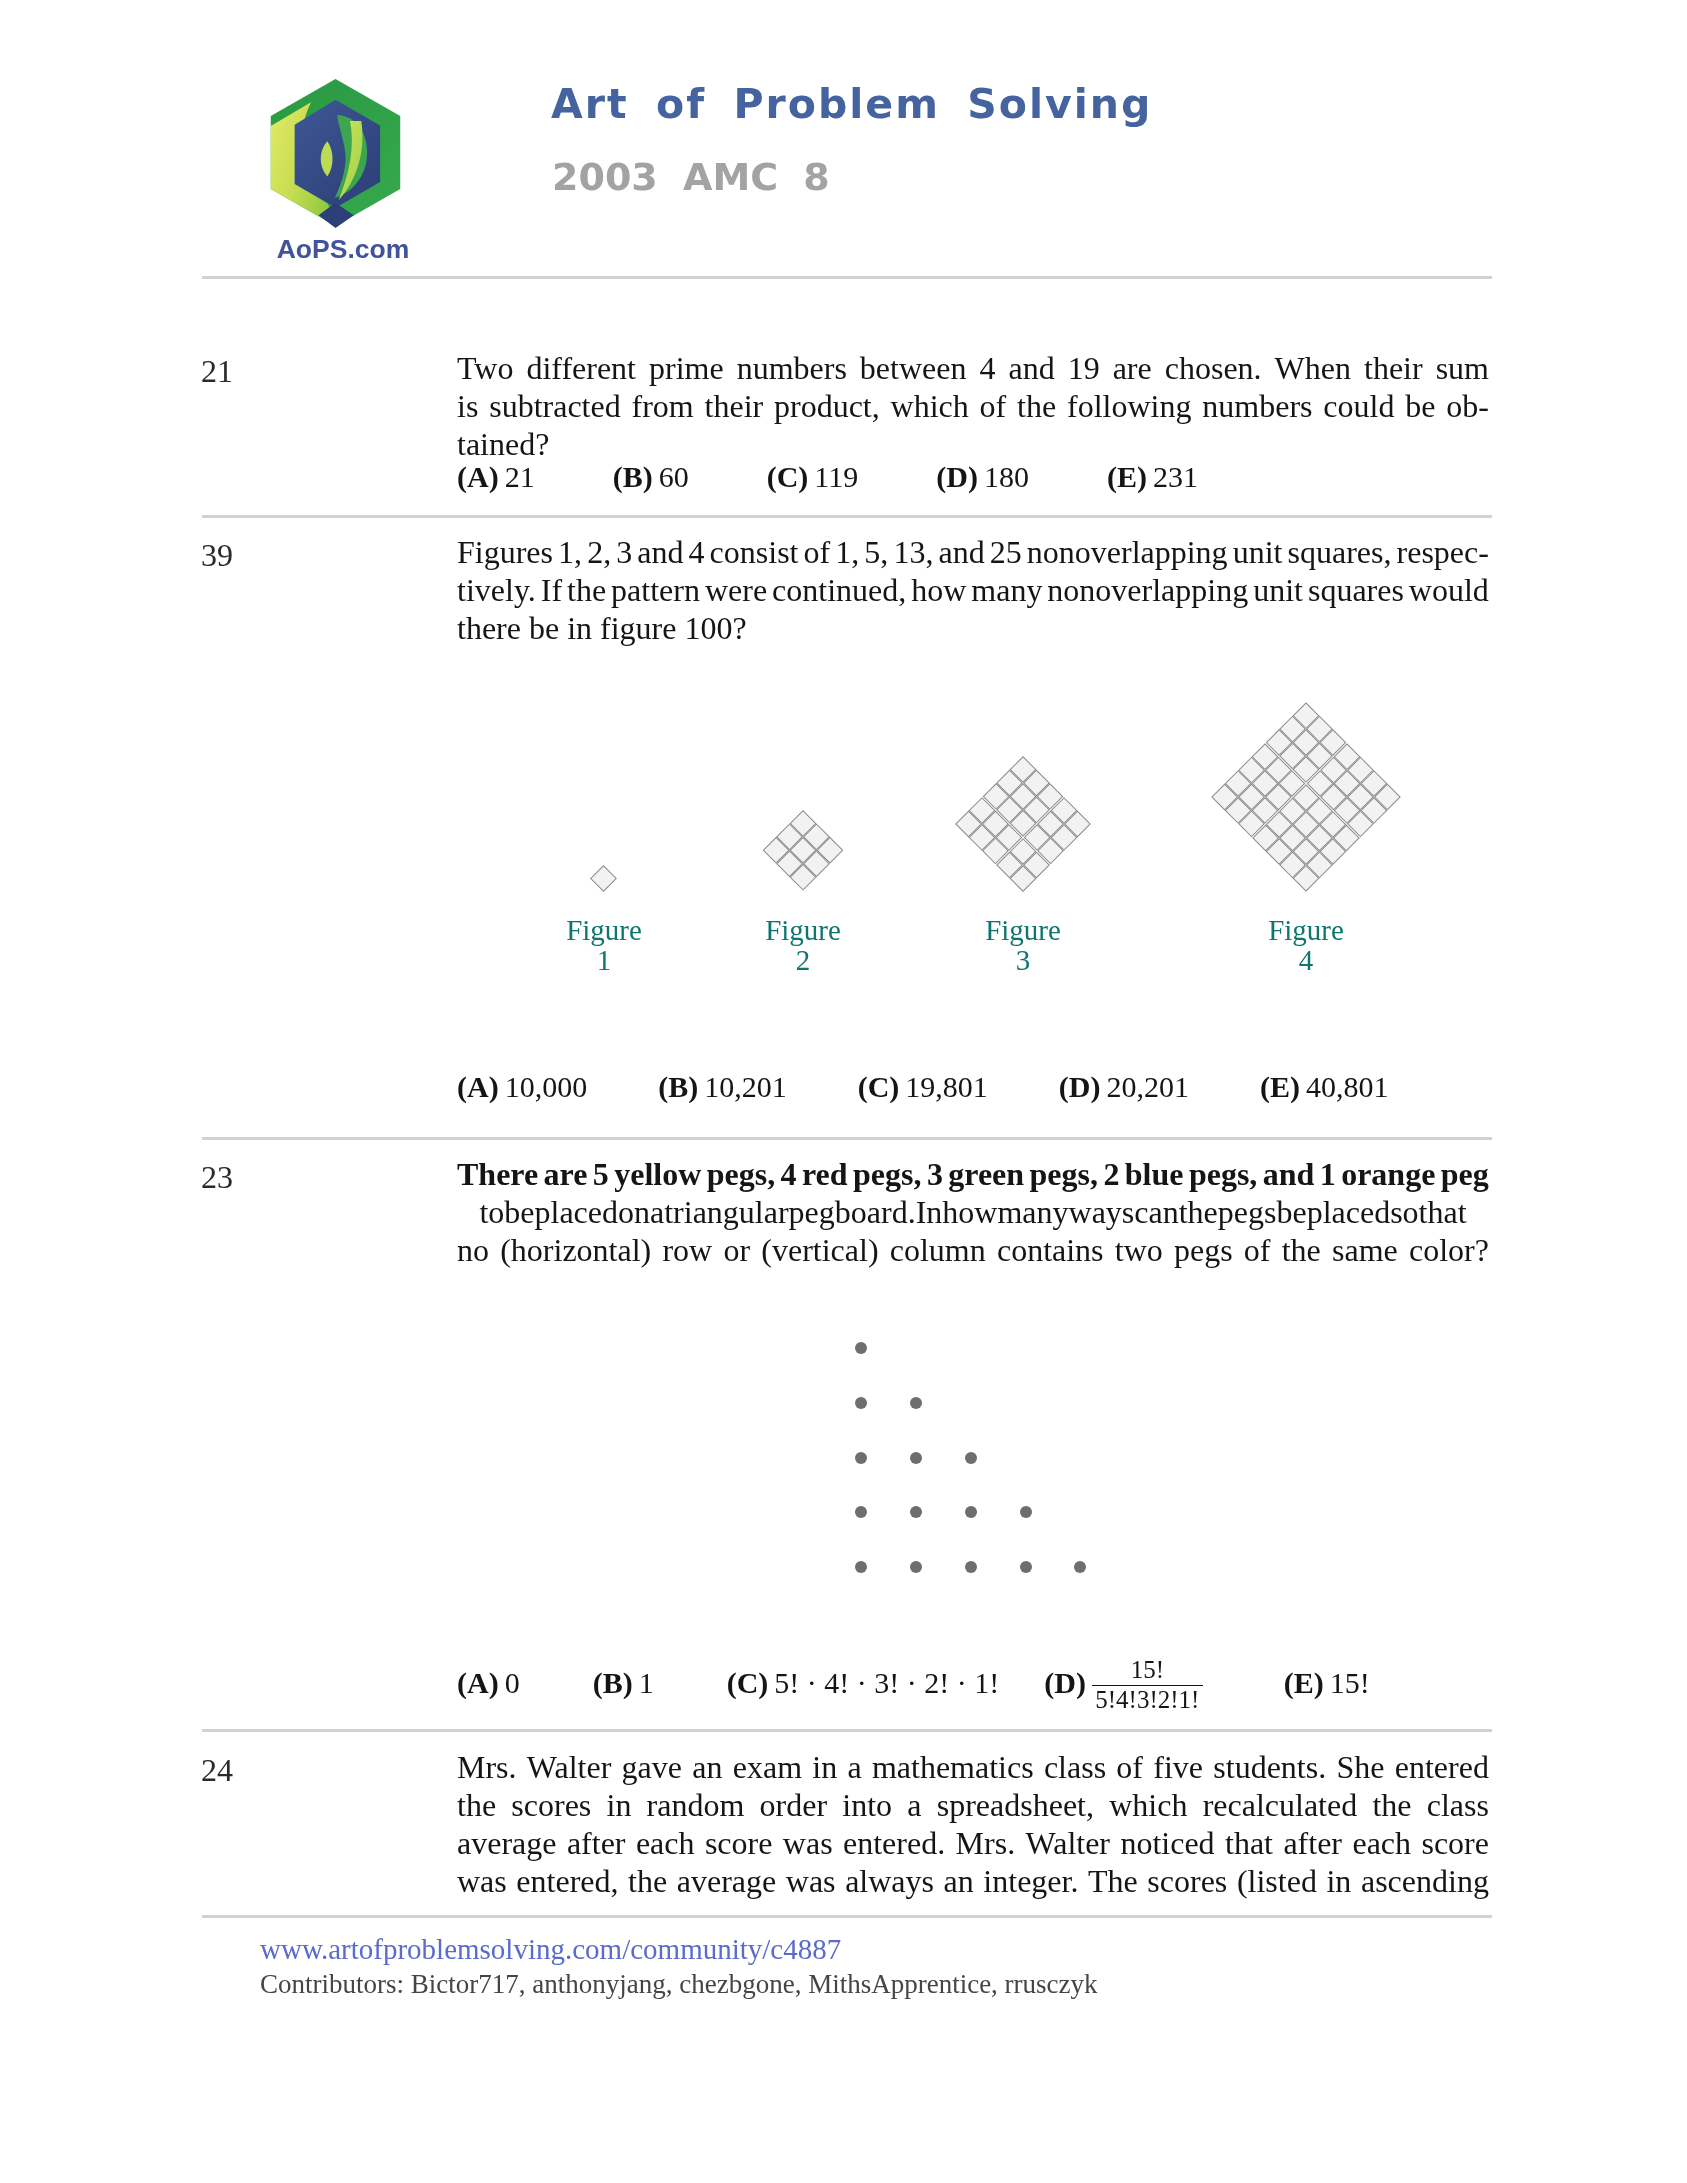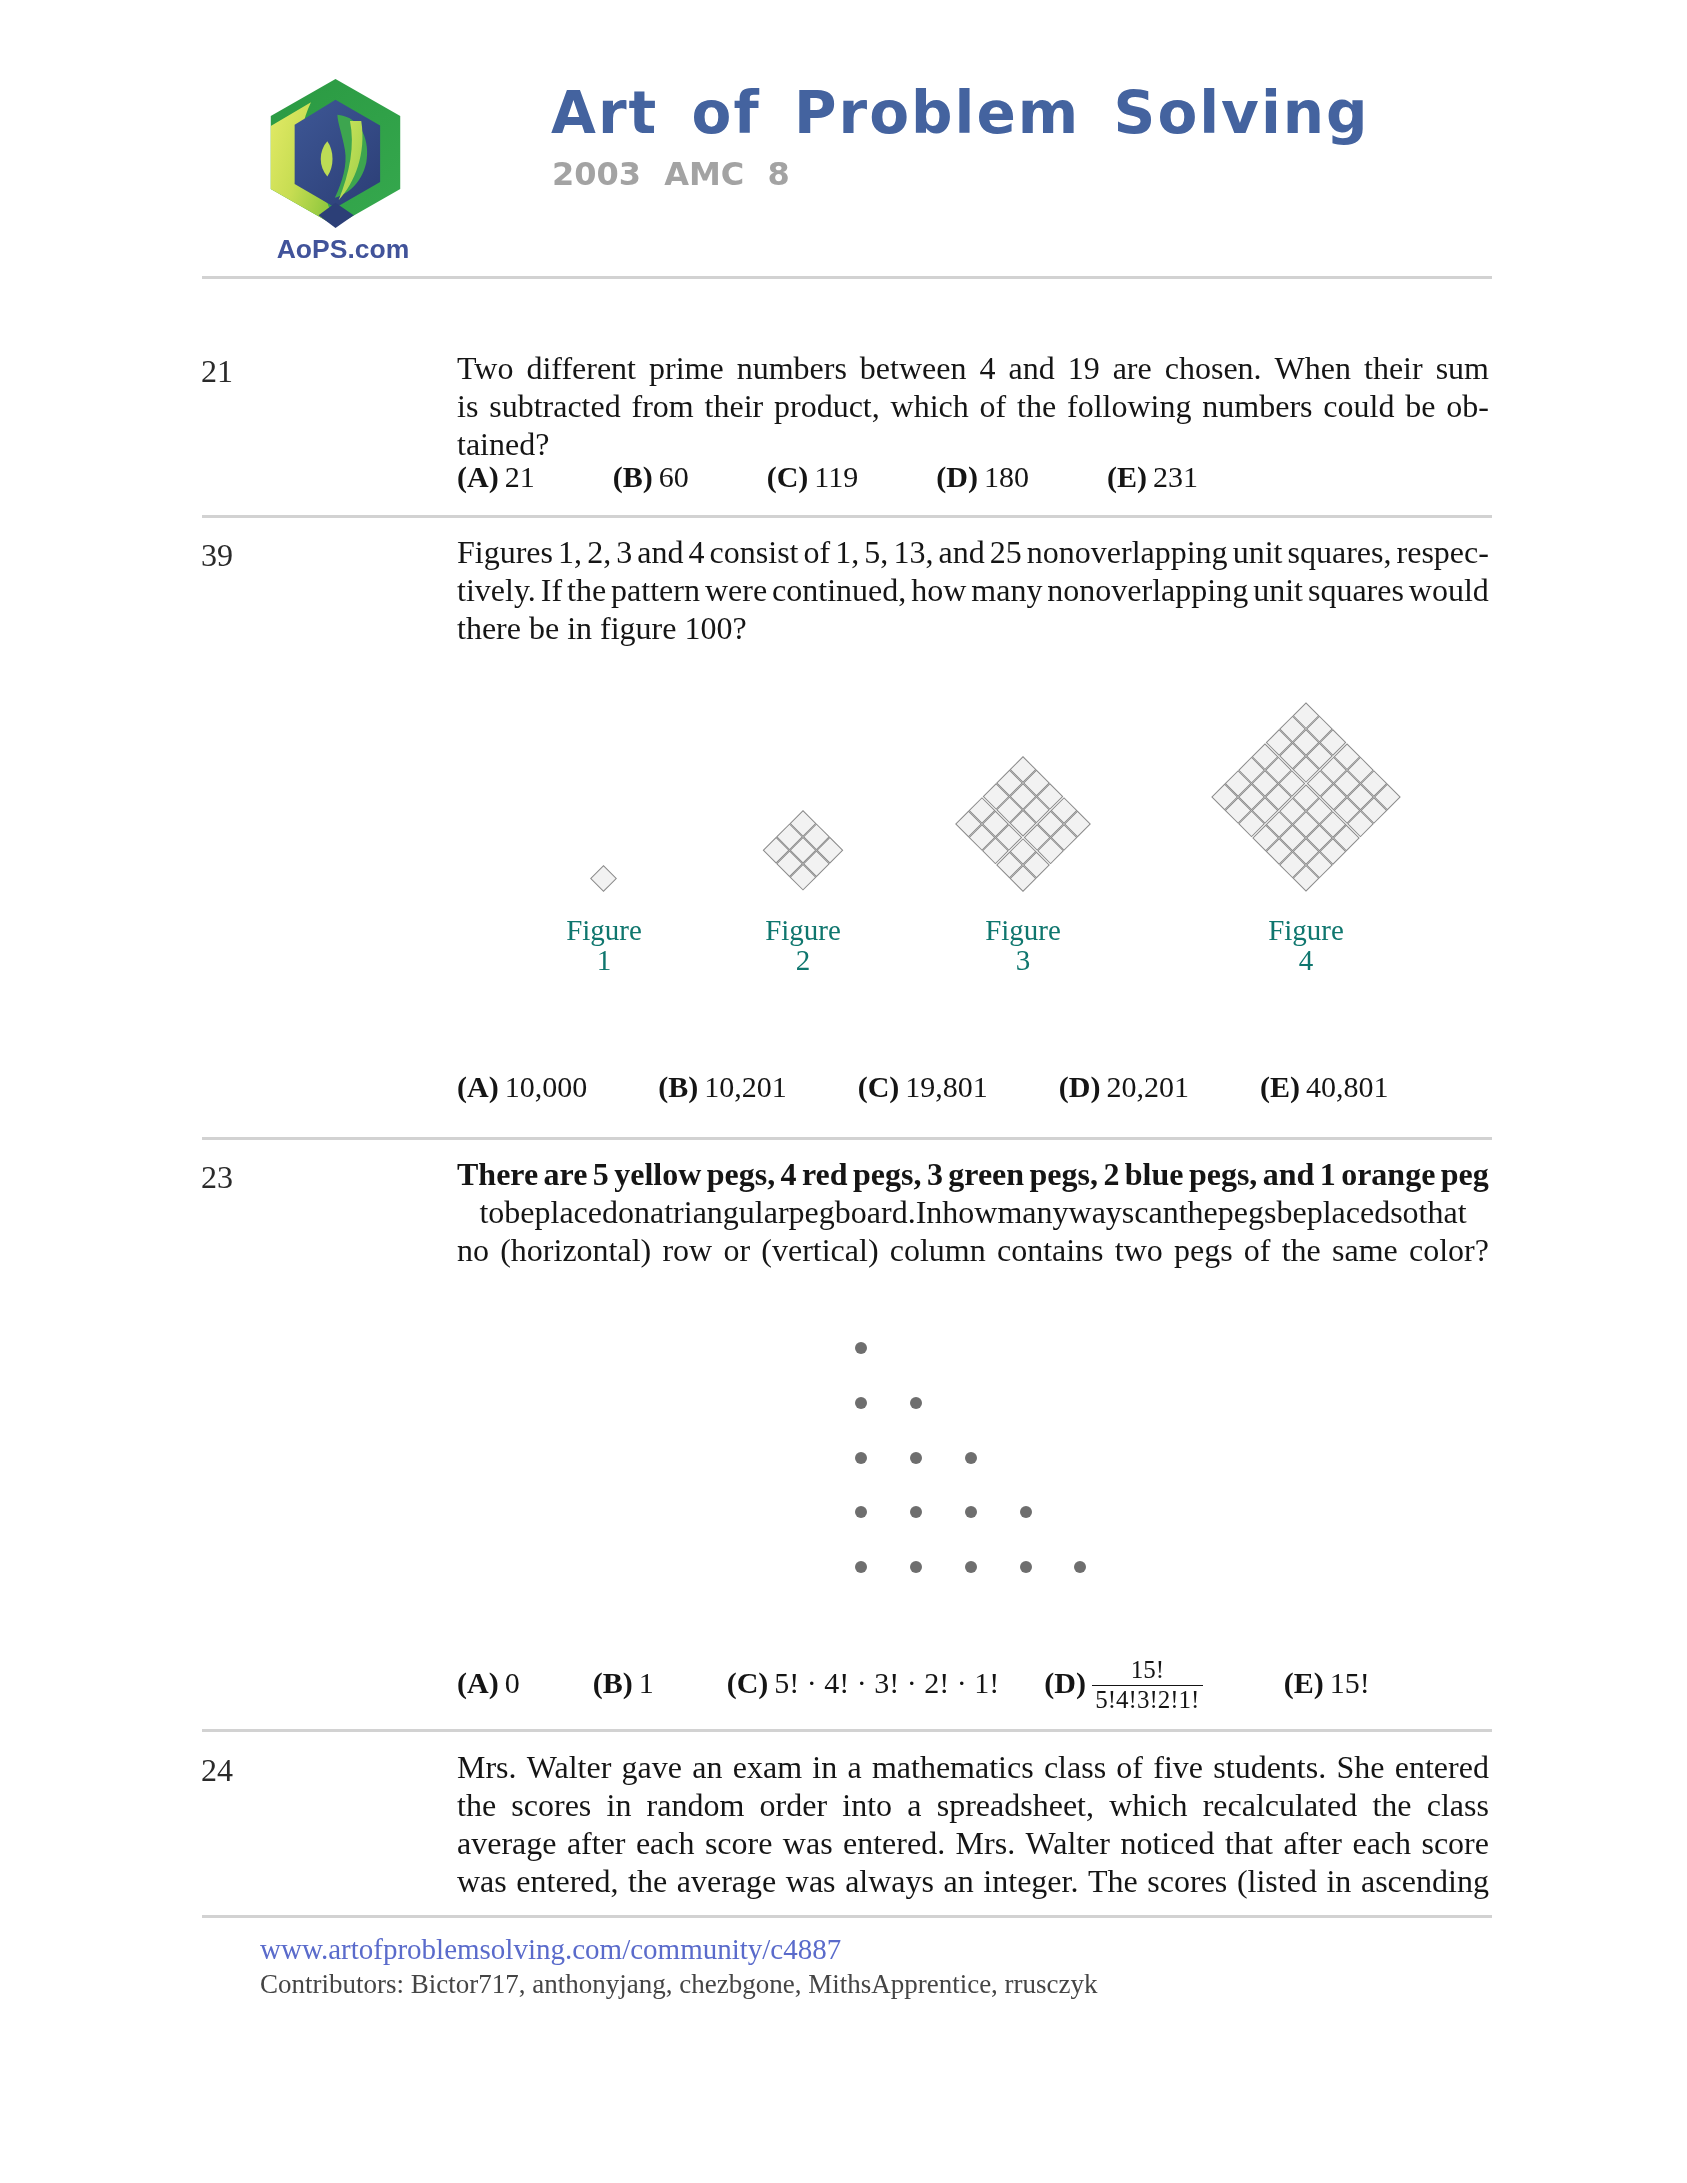--- a/index.html
+++ b/index.html
@@ -7,24 +7,24 @@
   body{width:1687px;height:2183px;position:relative;overflow:hidden;
        font-family:"Liberation Serif",serif;color:#111;}
   .page{position:absolute;left:0;top:0;width:1687px;height:2183px;background:#fff;}
 
   
   .logo-box{position:absolute;left:267px;top:77px;width:137px;height:151px;}
   .logo-word{position:absolute;left:257px;top:234px;width:172px;text-align:center;
       font-family:"Liberation Sans",sans-serif;font-weight:bold;font-size:26.5px;
       color:#41539a;letter-spacing:0px;}
   .brand-title{position:absolute;left:551px;top:84px;
-      font-family:"DejaVu Sans",sans-serif;font-weight:bold;font-size:58px;
+      font-family:"DejaVu Sans",sans-serif;font-weight:bold;font-size:41px;
       color:#44639f;letter-spacing:2px;word-spacing:11.2px;line-height:1;white-space:nowrap;}
   .brand-sub{position:absolute;left:552px;top:155px;
-      font-family:"DejaVu Sans",sans-serif;font-weight:bold;font-size:32px;
+      font-family:"DejaVu Sans",sans-serif;font-weight:bold;font-size:38px;
       color:#a3a3a3;letter-spacing:0px;word-spacing:12px;white-space:nowrap;}
 
   .hr{position:absolute;left:202px;width:1290px;height:3.3px;background:#d2d2d2;}
 
   
   .pnum{position:absolute;left:201px;
       font-family:"Liberation Serif",serif;font-size:32px;color:#2a2a2a;}
   .ptext{position:absolute;left:457px;width:1032px;
       font-size:32px;line-height:38px;color:#151515;}
   .ln{display:block;width:1032px;text-align:justify;white-space:nowrap;}

